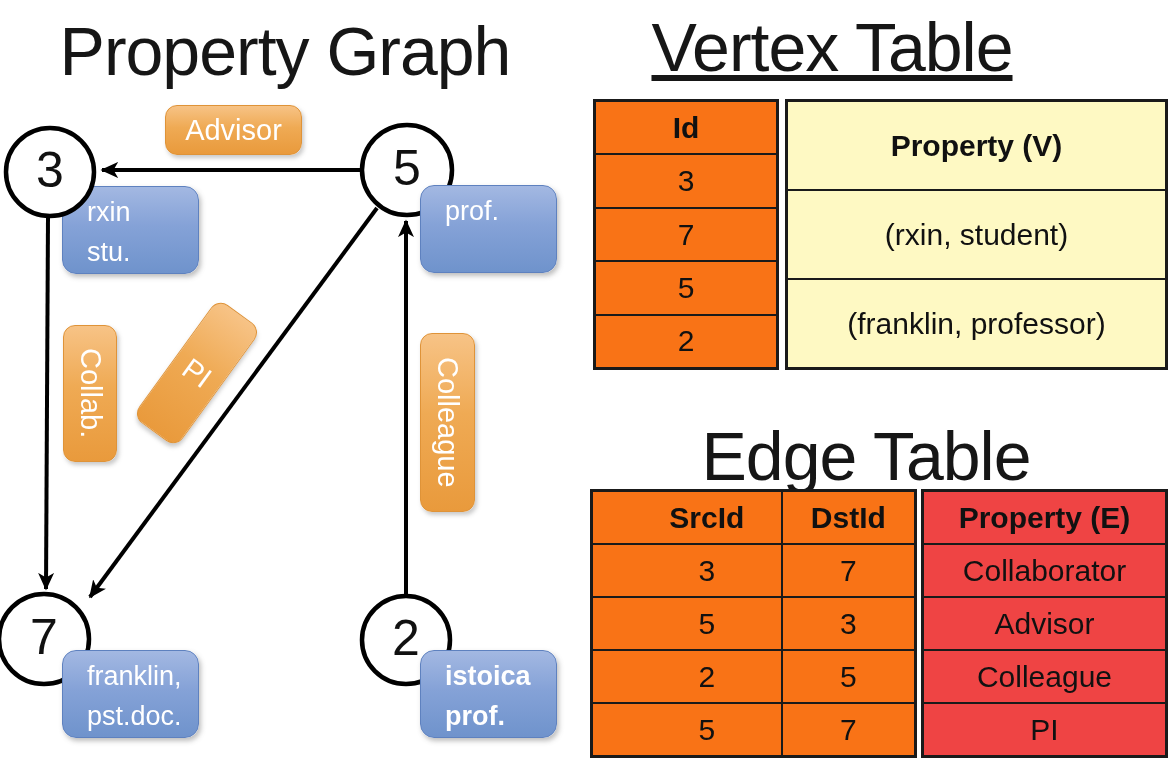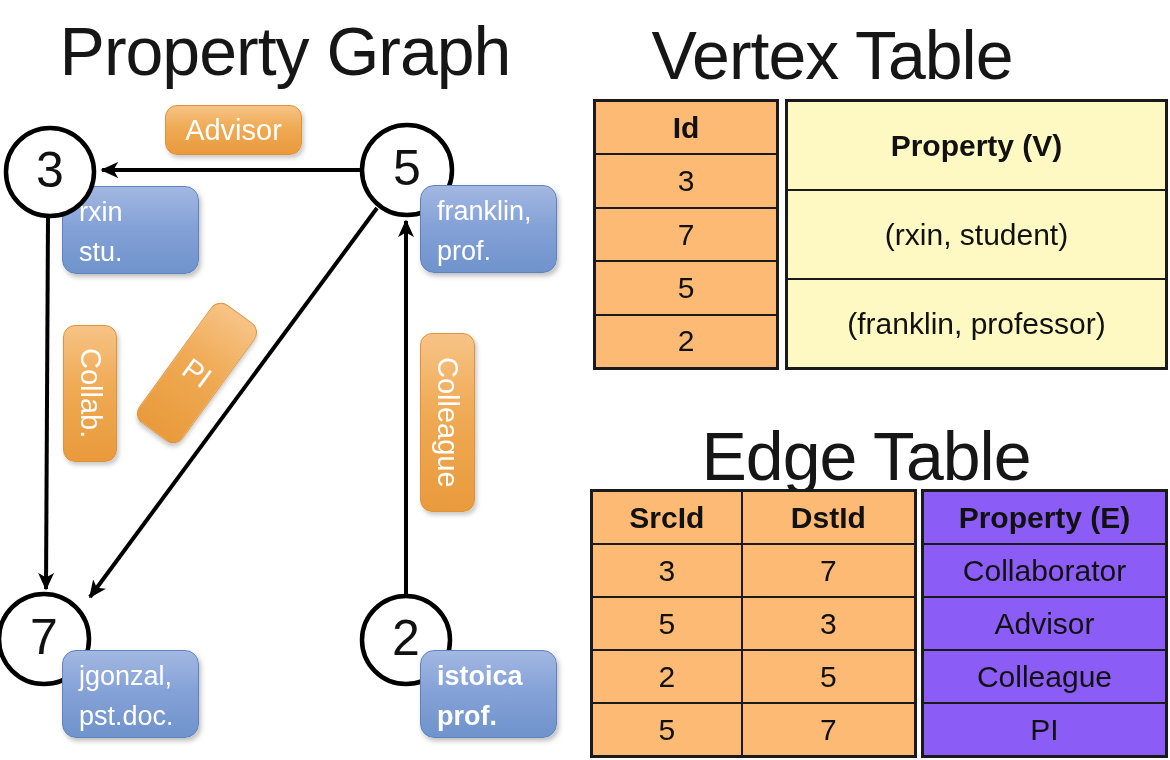--- a/index.html
+++ b/index.html
@@ -7,74 +7,74 @@
     width:1170px; height:760px; position:relative; overflow:hidden;
     background:#ffffff;
     font-family:"Liberation Sans", sans-serif;
     color:#111;
   }
   .title {
     position:absolute; text-align:center; font-weight:300; color:#161616;
     font-size:68px; letter-spacing:-1px; white-space:nowrap;
   }
   #pg-title { left:0px;   top:12px;  width:570px; }
-  #vt-title { left:592px; top:16px;  width:480px; }
+  #vt-title { left:592px; top:8px;  width:480px;text-decoration:underline; }
   #et-title { left:590px; top:417px; width:552px; }
 
   
   #graph-svg { position:absolute; left:0; top:0; width:570px; height:760px; z-index:2; }
   #graph-svg line, #graph-svg circle { stroke:#000; }
   #graph-svg circle { fill:#fff; stroke-width:4.5px; }
   #graph-svg line { stroke-width:4px; }
 
   .node-num {
     position:absolute; z-index:4; transform:translate(-50%,-54%);
     font-size:50px; font-weight:300; color:#111;
   }
 
   .vbox {
     position:absolute; width:137px; height:88px; box-sizing:border-box;
     border-radius:14px; border:1px solid #5E81BF;
     background:linear-gradient(180deg,#A3B8E2 0%, #85A2D7 45%, #6F93CC 100%);
     box-shadow:2px 3px 5px rgba(110,110,110,0.45);
     color:#fff; font-size:27px; line-height:40px;
-    padding:5px 0 0 16px; z-index:3;
+    padding:5px 0 0 24px; z-index:3;
   }
   .vbox span { display:block; }
   #vbox-rxin { z-index:1; }
 
   .elabel {
     position:absolute; box-sizing:border-box; z-index:3;
     border-radius:12px; border:1px solid #DF9338;
     background:linear-gradient(180deg,#F7C386 0%, #EFAA54 45%, #E99A3C 100%);
     box-shadow:2px 3px 4px rgba(120,120,120,0.4);
     color:#fff; font-size:29px;
     display:flex; align-items:center; justify-content:center;
   }
   #el-advisor   { left:165px; top:105px; width:137px; height:50px; }
   #el-collab    { left:63px;  top:325px; width:54px;  height:137px; writing-mode:vertical-rl; }
   #el-pi        { left:170px; top:300px; width:54px;  height:146px; transform:rotate(36deg); }
   #el-colleague { left:420px; top:333px; width:55px;  height:179px; writing-mode:vertical-rl; }
 
   
   .tgroup {
     position:absolute; box-sizing:border-box;
-    border:3px solid #1a1a1a; background:#fdba74;
+    border:3px solid #1a1a1a; background:#f97316;
     display:flex; flex-direction:column; z-index:2;
   }
   .tgroup.shade-blue { background:#fef9c3; }
-  .tgroup.shade-tan  { background:#8b5cf6;text-align:center; }
+  .tgroup.shade-tan  { background:#ef4444;text-align:center; }
   .trow { flex:1; display:flex; border-top:2.5px solid #1a1a1a; }
   .trow:first-child { border-top:none; }
   .tcell {
     flex:1; display:flex; align-items:center; justify-content:center;
     font-size:30px; color:#111; white-space:nowrap;
   }
   .tcell.hdr { font-weight:bold; }
-  .tcell.split-l { flex:0 0 46%; }
+  .tcell.split-l { flex:0 0 46%;padding-left:40px; }
   .tcell.split-r { border-left:2.5px solid #1a1a1a; }
 
   #vt-id   { left:593px; top:99px;  width:186px; height:271px; }
   #vt-prop { left:785px; top:99px;  width:383px; height:271px; }
   #et-ids  { left:590px; top:489px; width:327px; height:269px; }
   #et-prop { left:921px; top:489px; width:247px; height:269px; }
 </style>
 </head>
 <body>
 
@@ -101,25 +101,24 @@
 <div class="node-num" style="left:50px;  top:172px;">3</div>
 <div class="node-num" style="left:407px; top:170px;">5</div>
 <div class="node-num" style="left:44px;  top:639px;">7</div>
 <div class="node-num" style="left:406px; top:640px;">2</div>
 
 <div class="vbox" id="vbox-rxin" style="left:62px; top:186px;">
   <span>rxin</span>
   <span>stu.</span>
 </div>
 <div class="vbox" style="left:420px; top:185px;">
-  <span>franklin,</span>
   <span>prof.</span>
 </div>
 <div class="vbox" style="left:62px; top:650px;">
-  <span>jgonzal,</span>
+  <span>franklin,</span>
   <span>pst.doc.</span>
 </div>
 <div class="vbox" style="left:420px; top:650px;font-weight:bold;">
   <span>istoica</span>
   <span>prof.</span>
 </div>
 
 <div class="elabel" id="el-advisor">Advisor</div>
 <div class="elabel" id="el-collab">Collab.</div>
 <div class="elabel" id="el-pi">PI</div>

